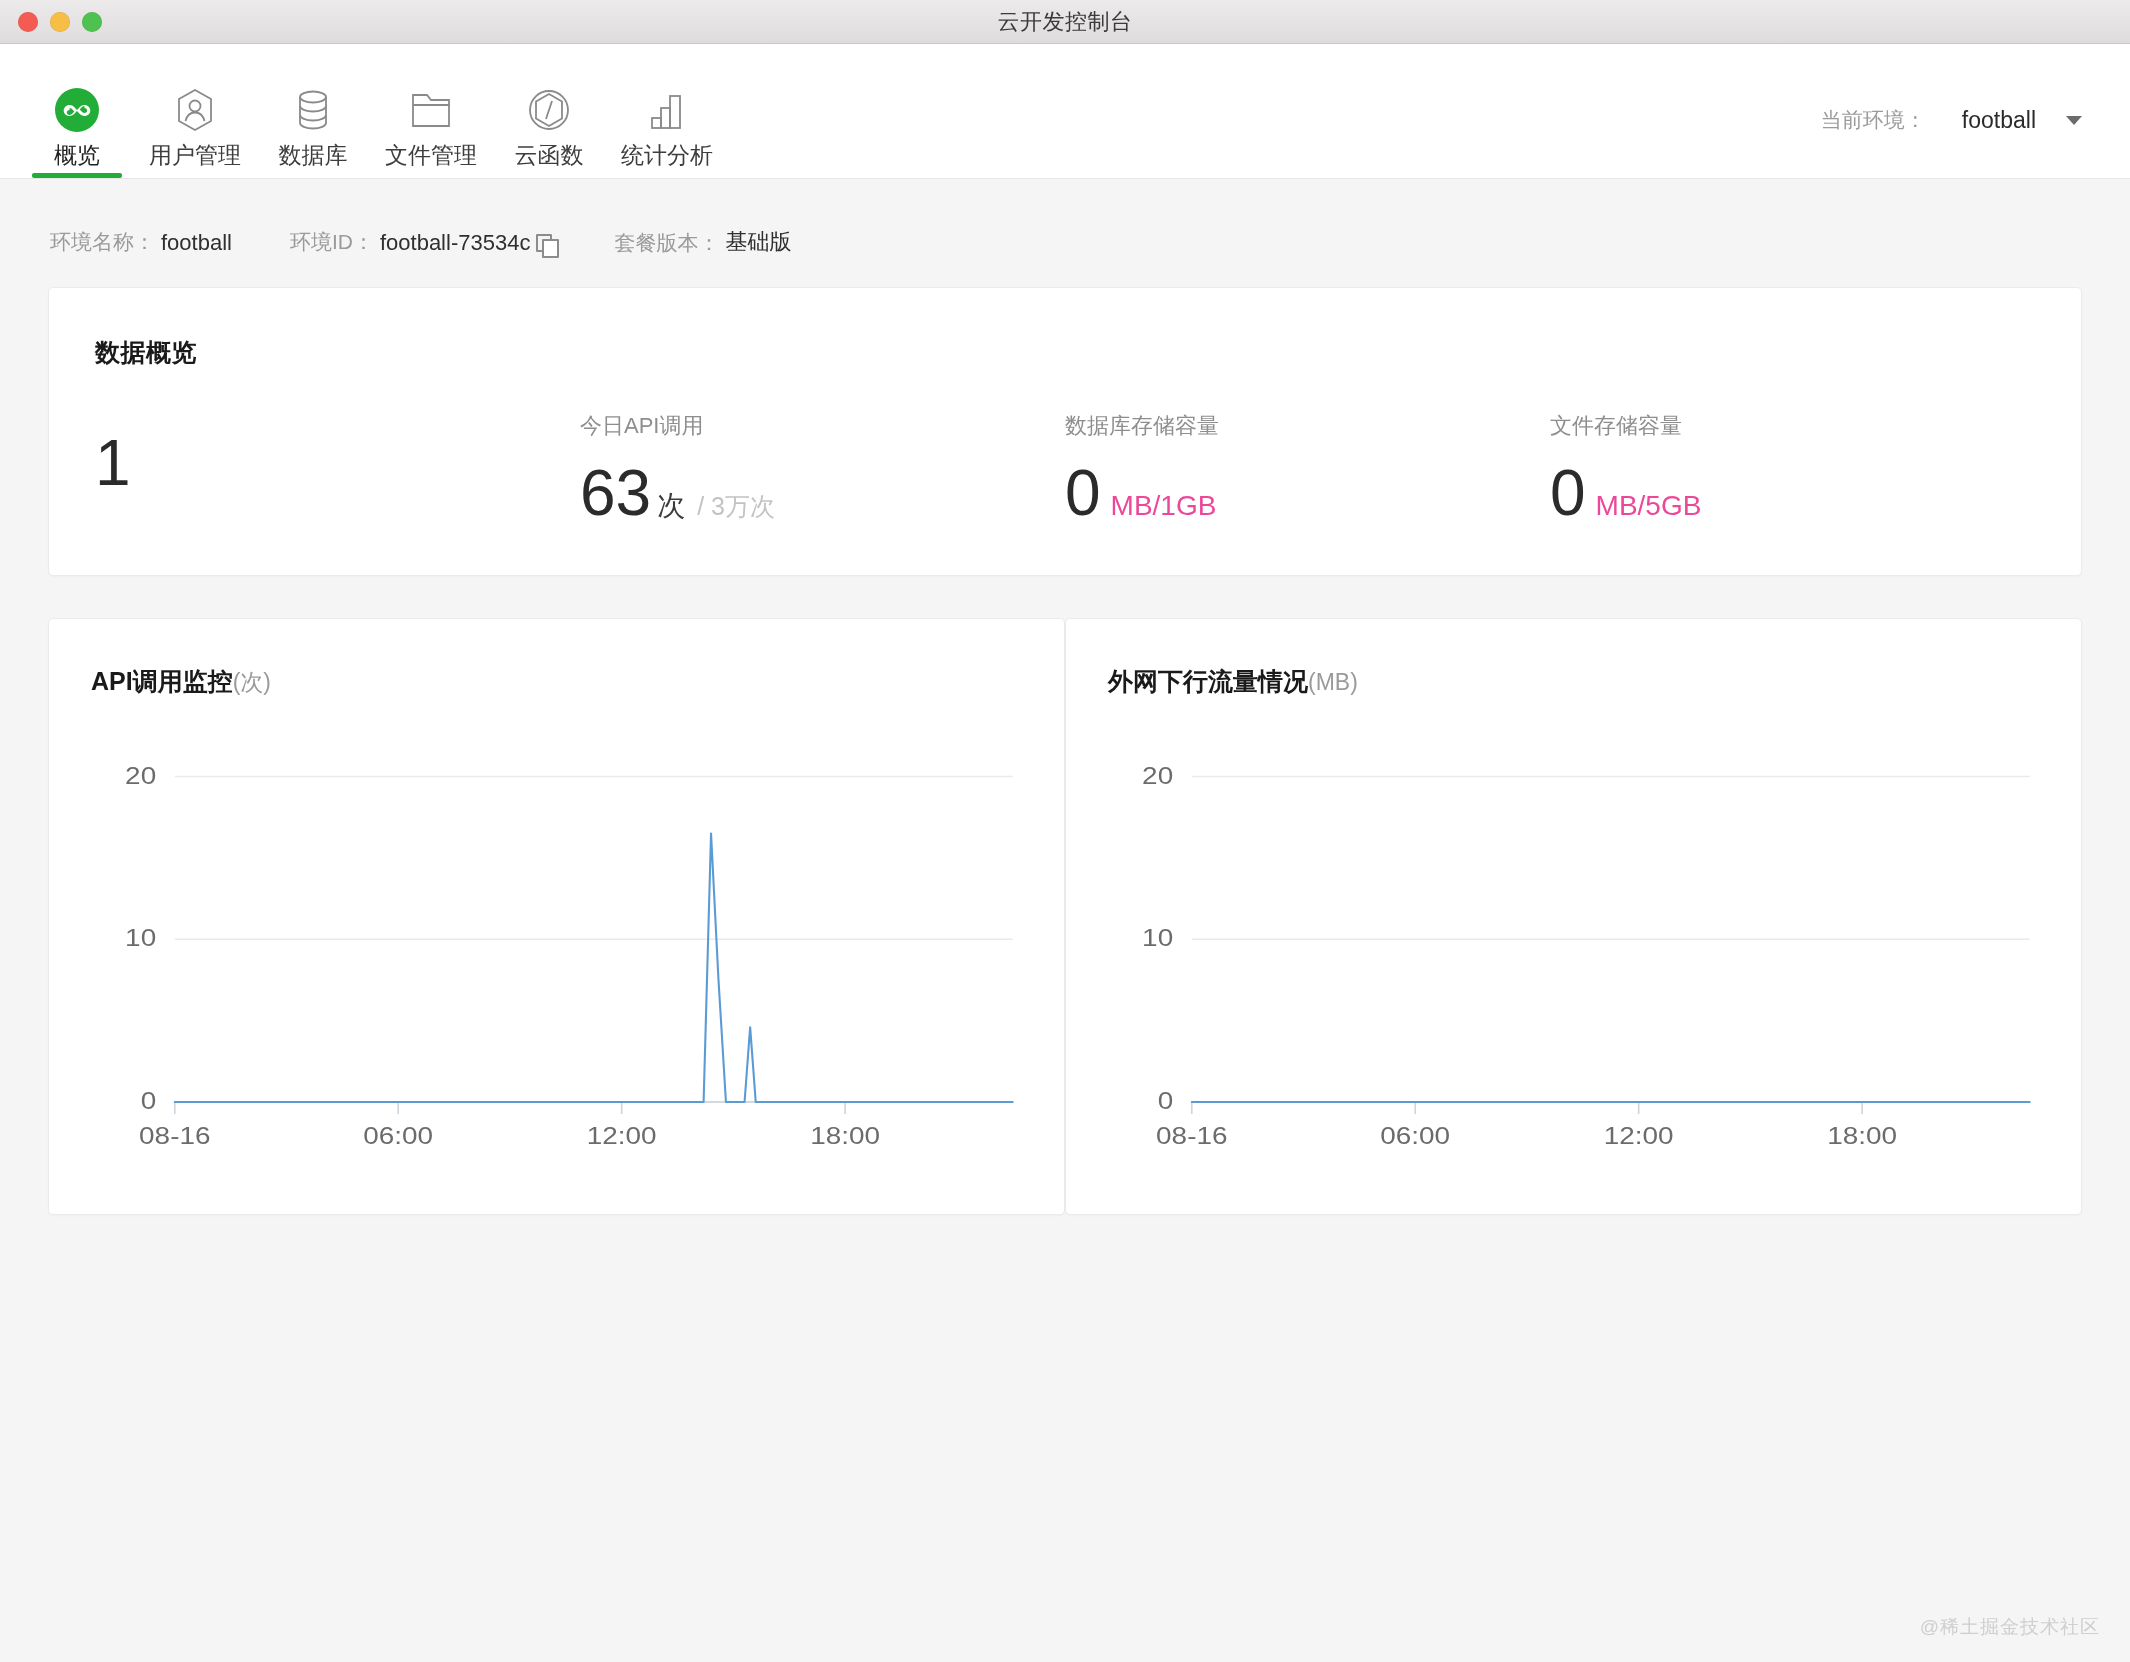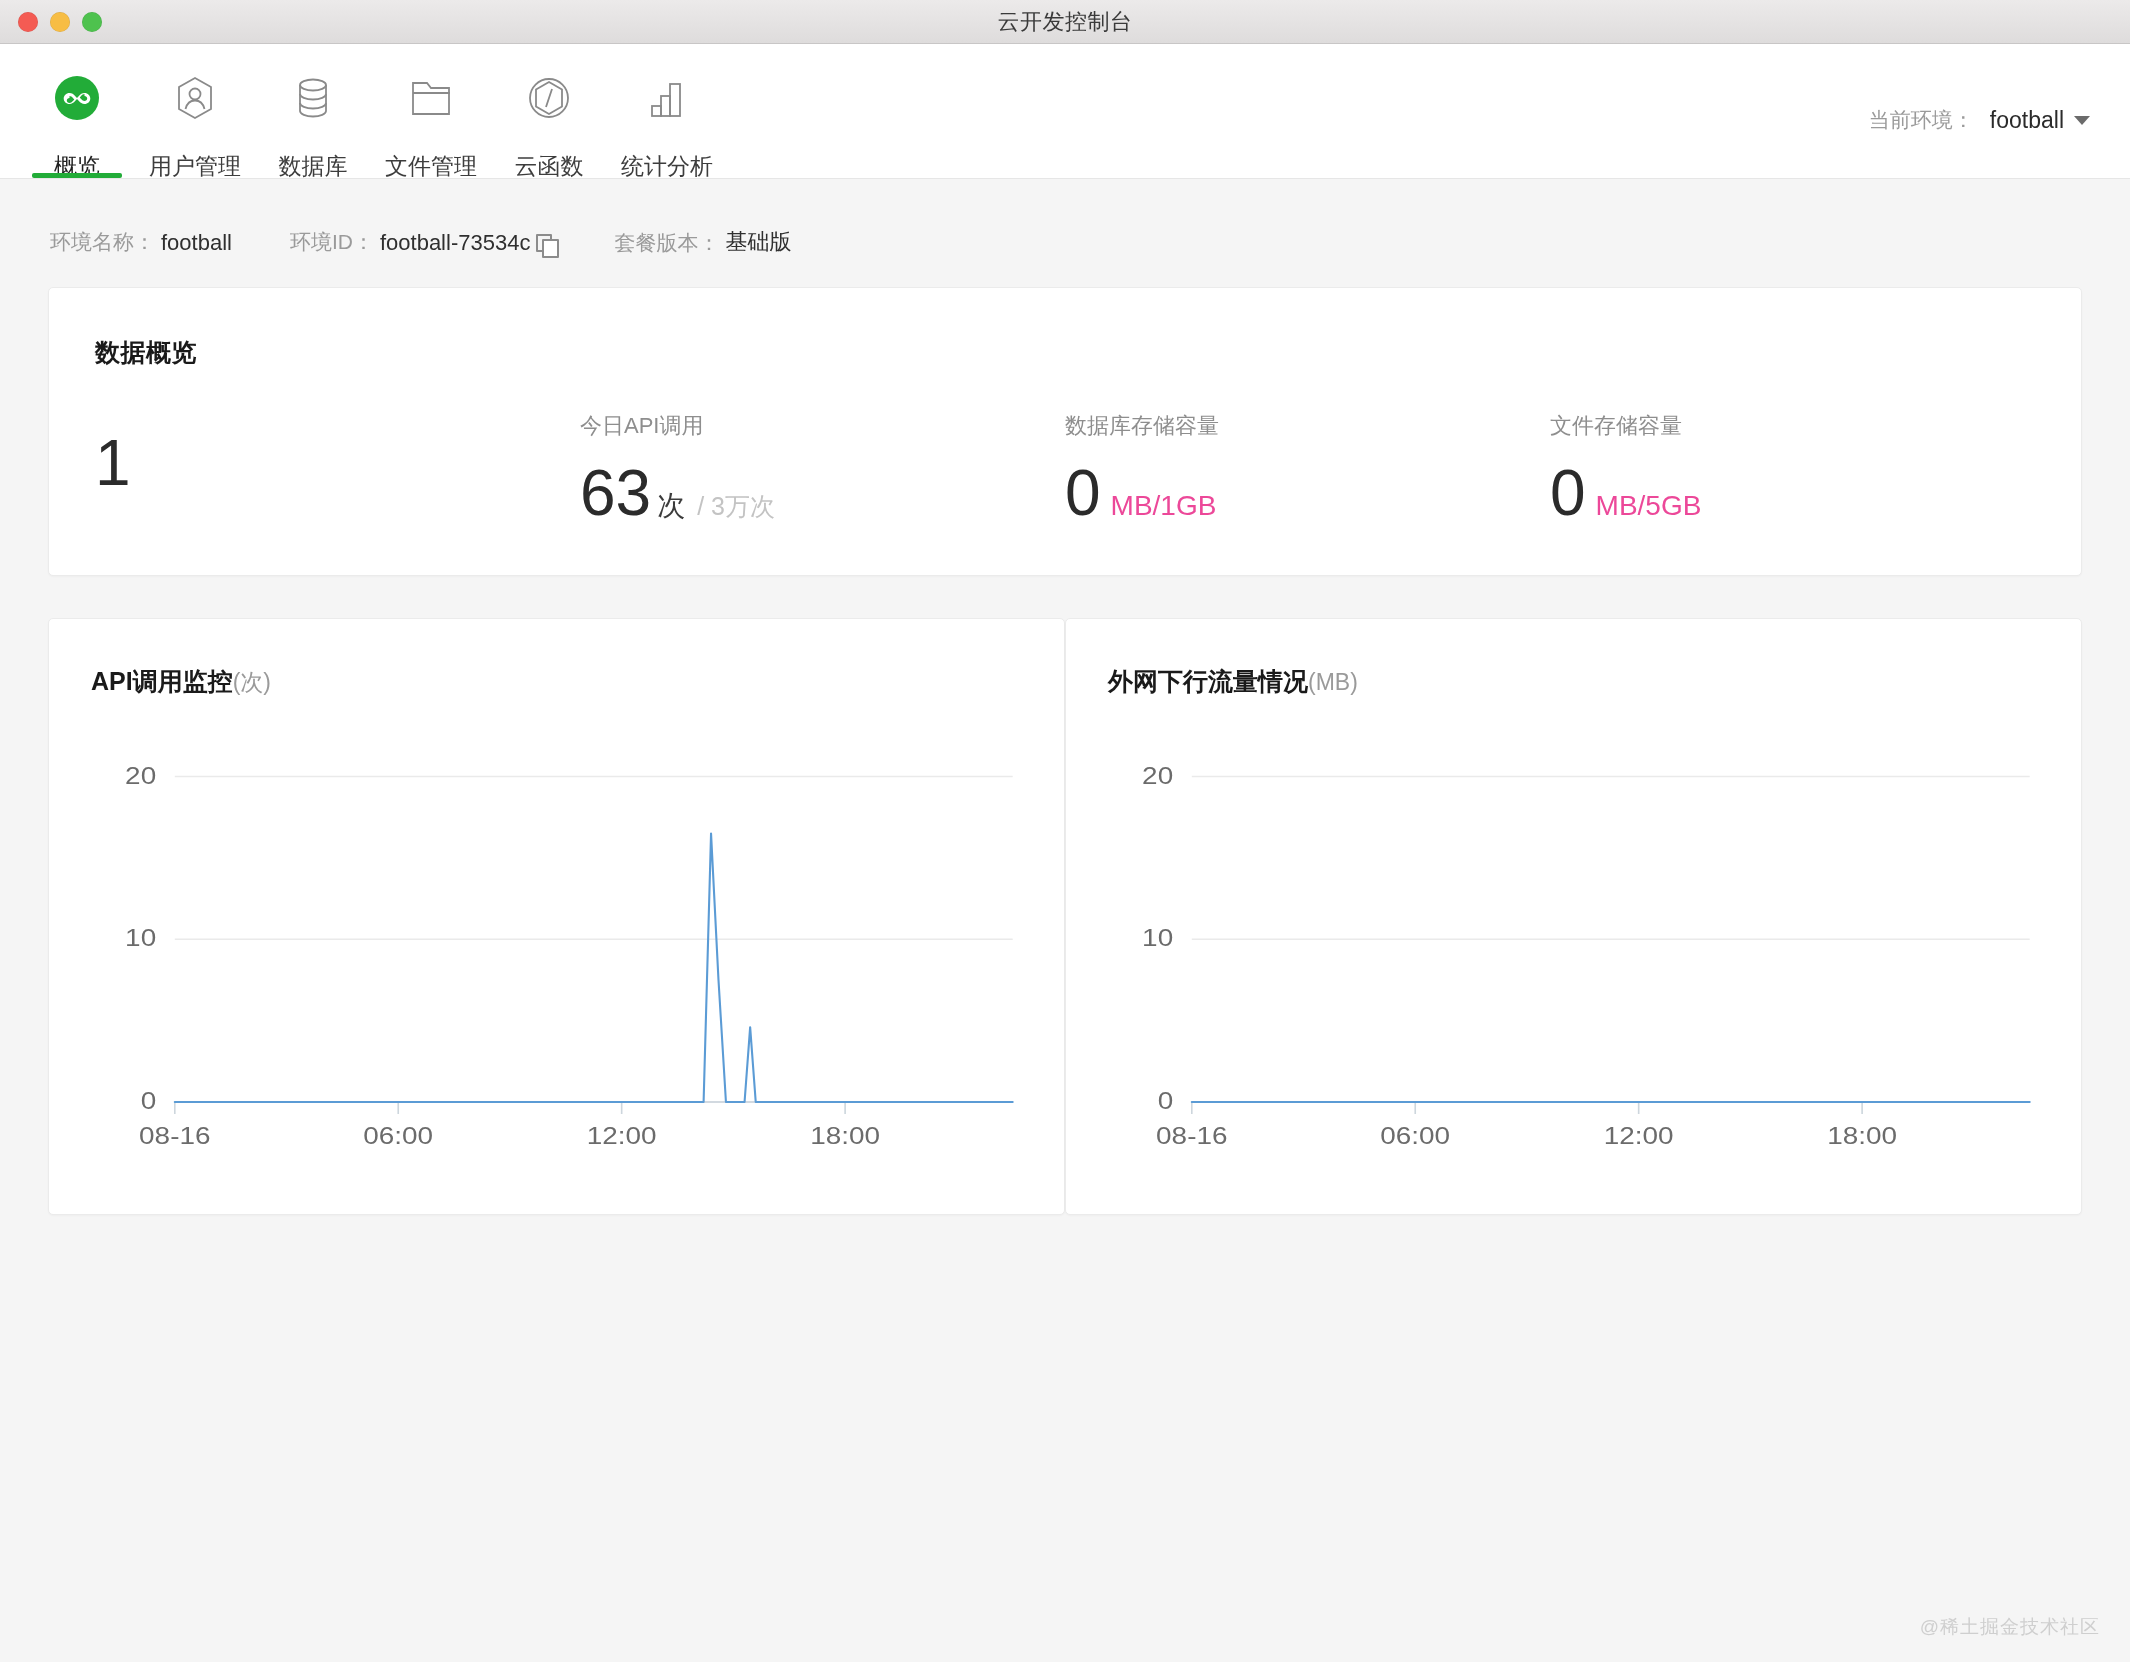--- a/index.html
+++ b/index.html
@@ -31,35 +31,35 @@
 
   
   .navbar {
     height: 135px; flex: none; background: #ffffff;
     border-bottom: 1px solid #e6e6e6;
     display: flex; align-items: flex-end; position: relative;
   }
   .navlist { display: flex; align-items: flex-end; padding-left: 18px; }
   .navitem {
     width: 118px; height: 120px; display: flex; flex-direction: column;
-    align-items: center; justify-content: space-between; position: relative;
+    align-items: center; justify-content: center; position: relative;
     cursor: pointer; padding-top: 14px;
   }
   .navicon { height: 52px; display: flex; align-items: center; justify-content: center; }
   .navlabel { font-size: 23px; color: #3d3d3d; margin-top: 8px; line-height: 1; }
   .navitem.active .navlabel { color: #1f1f1f; }
   .navitem .underline {
     position: absolute; bottom: 0; left: 14px; right: 14px; height: 5px;
     background: transparent; border-radius: 2px;
   }
   .navitem.active .underline { background: #22ac38; }
 
   .env-switch {
-    position: absolute; right: 40px; top: 62px;
-    display: flex; align-items: center; gap: 2px; cursor: pointer; justify-content: flex-end;
+    position: absolute; right: 48px; top: 62px;
+    display: flex; align-items: center; gap: 22px; cursor: pointer; justify-content: flex-end;
   }
   .env-switch .lbl { font-size: 21px; color: #9a9a9a; }
   .env-switch .val { font-size: 23px; color: #2b2b2b; margin-left: 14px; }
   .caret {
     width: 0; height: 0; margin-left: 8px;
     border-left: 8px solid transparent; border-right: 8px solid transparent;
     border-top: 9px solid #6b6b6b;
   }
 
   

